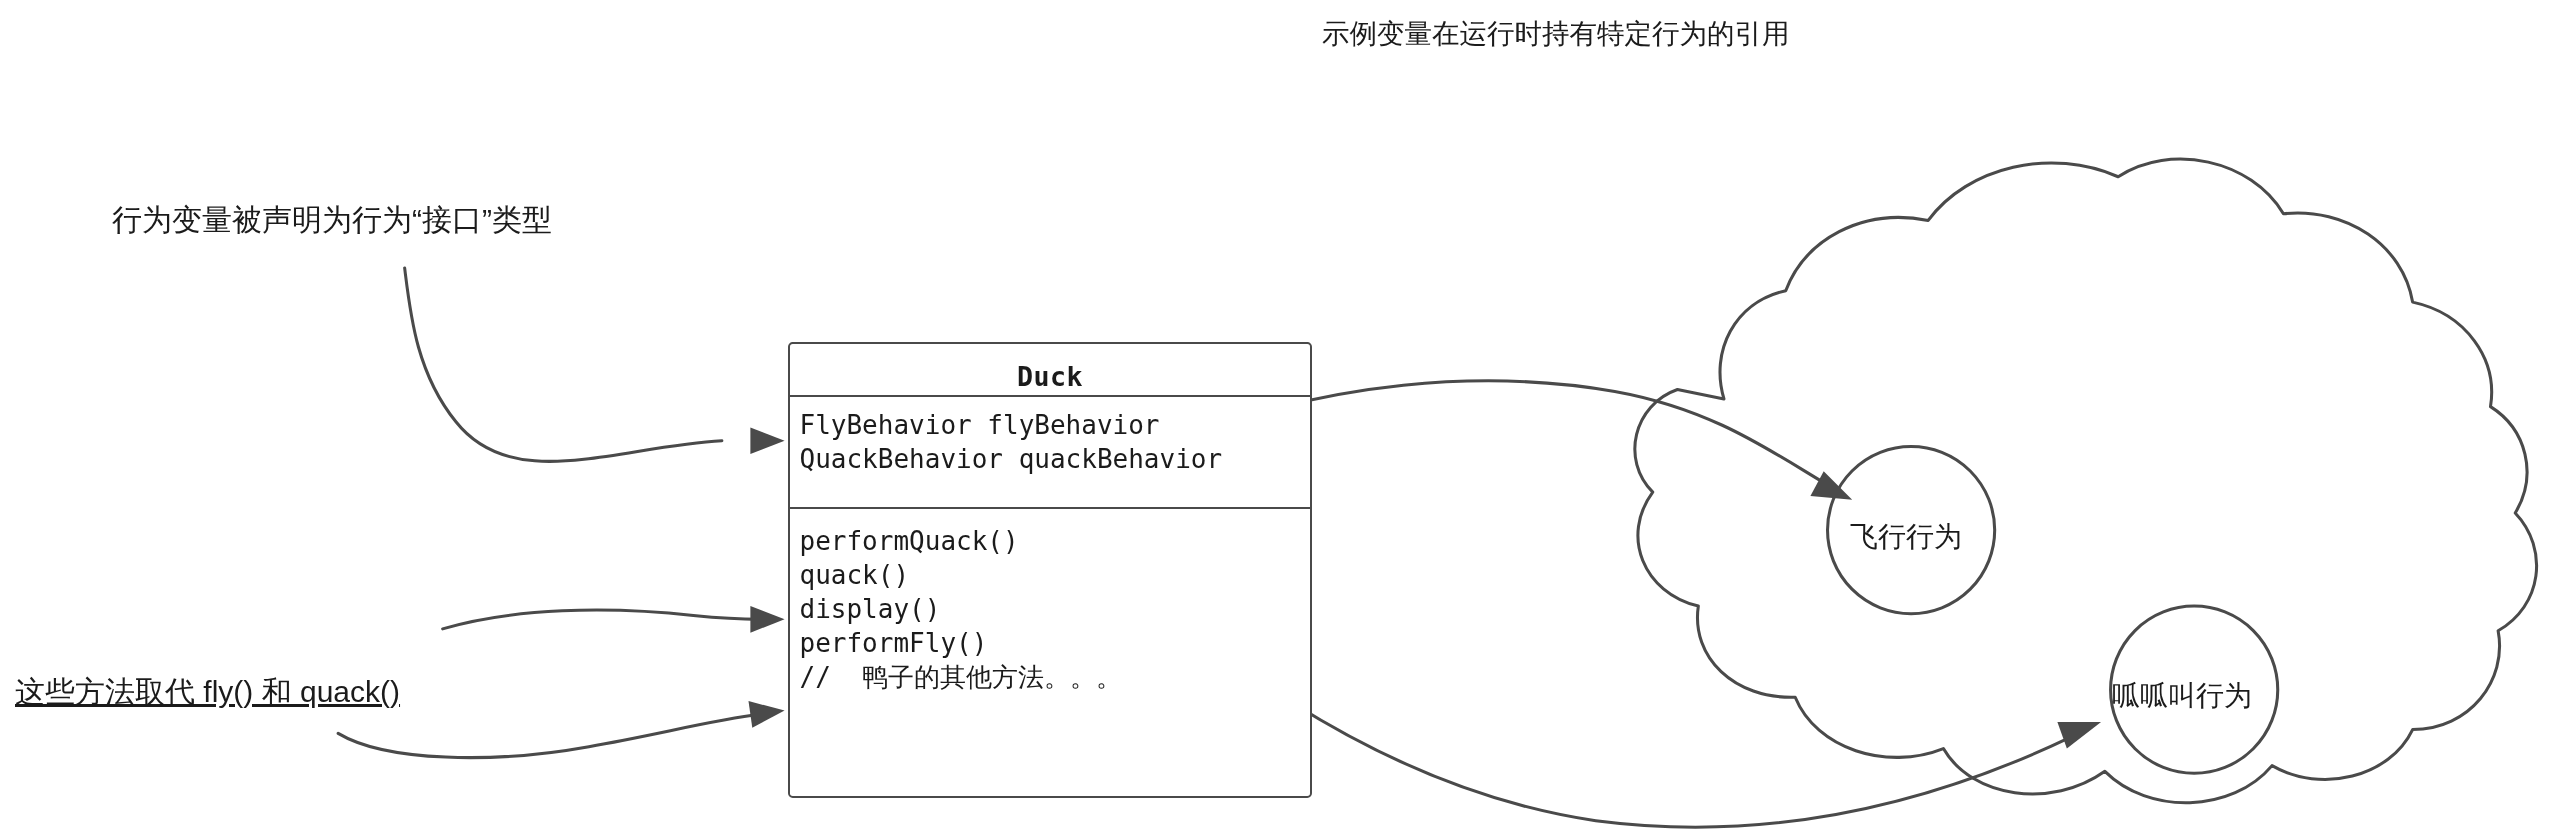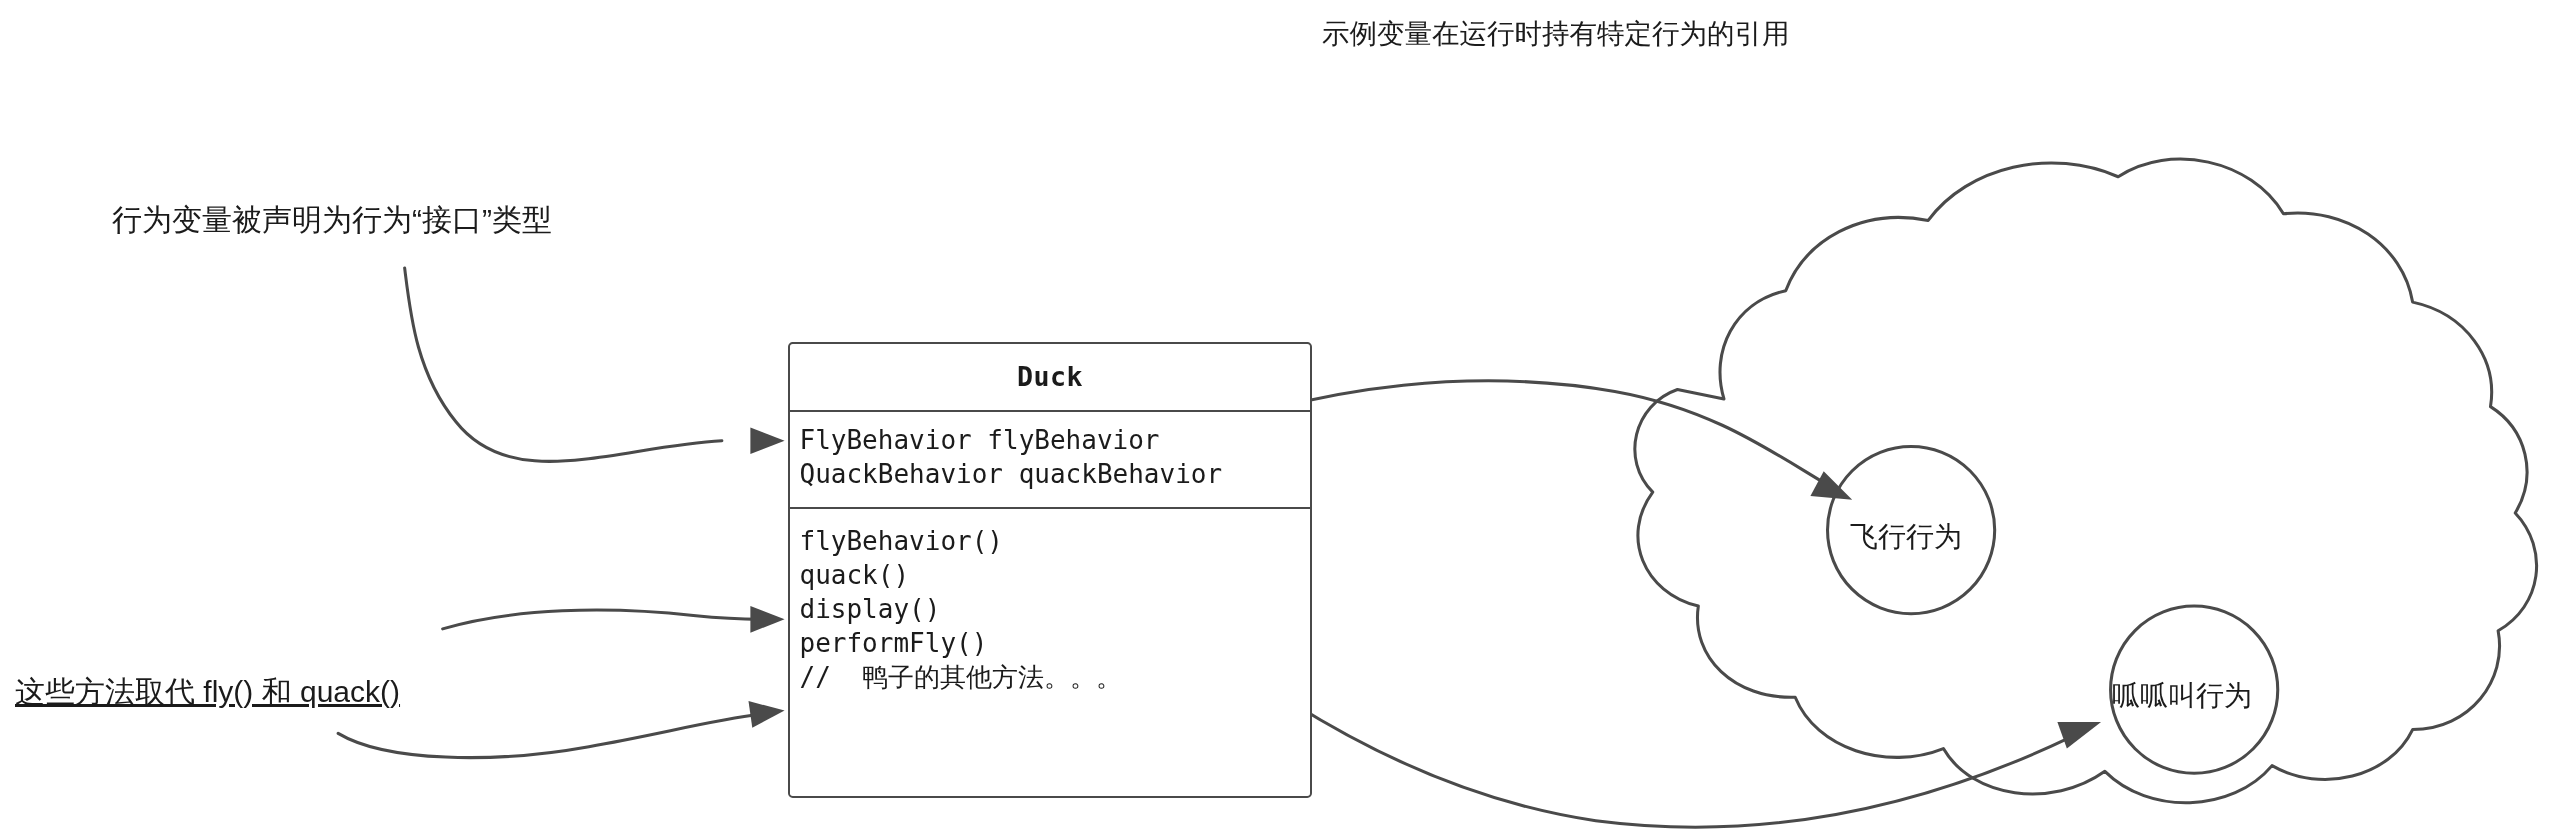--- a/index.html
+++ b/index.html
@@ -76,35 +76,35 @@
     top: 342px;
     width: 524px;
     height: 456px;
     box-sizing: border-box;
     border: 2.8px solid #4a4a4a;
     border-radius: 4.7px;
     background: #ffffff;
     z-index: 3;
   }
   .class-title {
-    height: 68px;
+    height: 53px;
     line-height: 65px;
     text-align: center;
     font-family: "DejaVu Sans Mono", monospace;
     font-weight: bold;
     font-size: 26.6px;
     letter-spacing: 0.5px;
     border-bottom: 2.8px solid #4a4a4a;
     box-sizing: border-box;
   }
   .class-attrs {
     padding: 11.4px 7.6px 11.4px 9.5px;
     border-bottom: 2.8px solid #4a4a4a;
     box-sizing: border-box;
-    height: 97px;
+    height: 112px;
   }
   .class-methods {
     padding: 15px 7.6px 9.5px 9.5px;
     box-sizing: border-box;
   }
   .code-line {
     font-family: "DejaVu Sans Mono", monospace;
     font-size: 26px;
     line-height: 34px;
     white-space: pre;
@@ -143,21 +143,21 @@
 
   <div class="label" id="label-replace">这些方法取代 fly() 和 quack()</div>
 
   <div class="class-box">
     <div class="class-title">Duck</div>
     <div class="class-attrs">
       <div class="code-line">FlyBehavior flyBehavior</div>
       <div class="code-line">QuackBehavior quackBehavior</div>
     </div>
     <div class="class-methods">
-      <div class="code-line">flyBehavior()</div>
+      <div class="code-line">performQuack()</div>
       <div class="code-line">quack()</div>
       <div class="code-line">display()</div>
       <div class="code-line">performFly()</div>
       <div class="code-line cjk">//  鸭子的其他方法。。。</div>
     </div>
   </div>
 
   <div class="bubble-label" id="bubble-fly-label">飞行行为</div>
   <div class="bubble-label" id="bubble-quack-label">呱呱叫行为</div>
 

